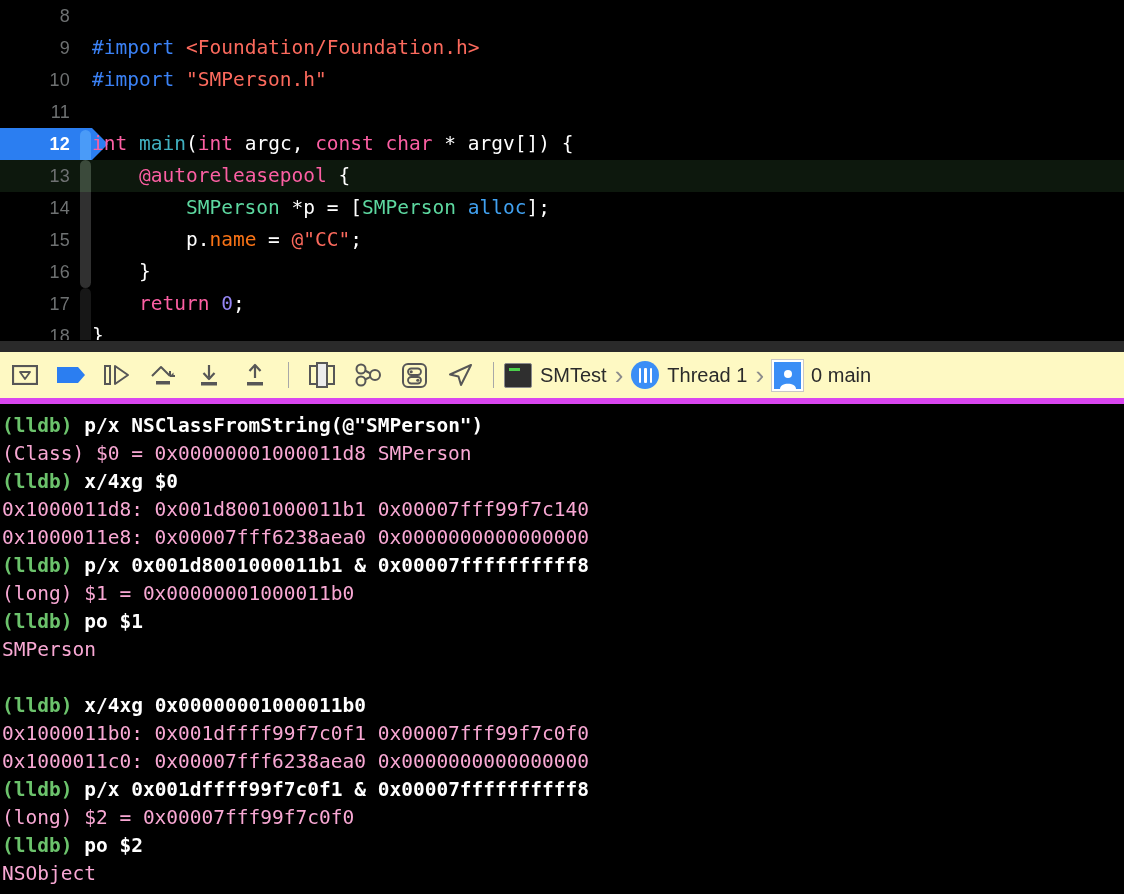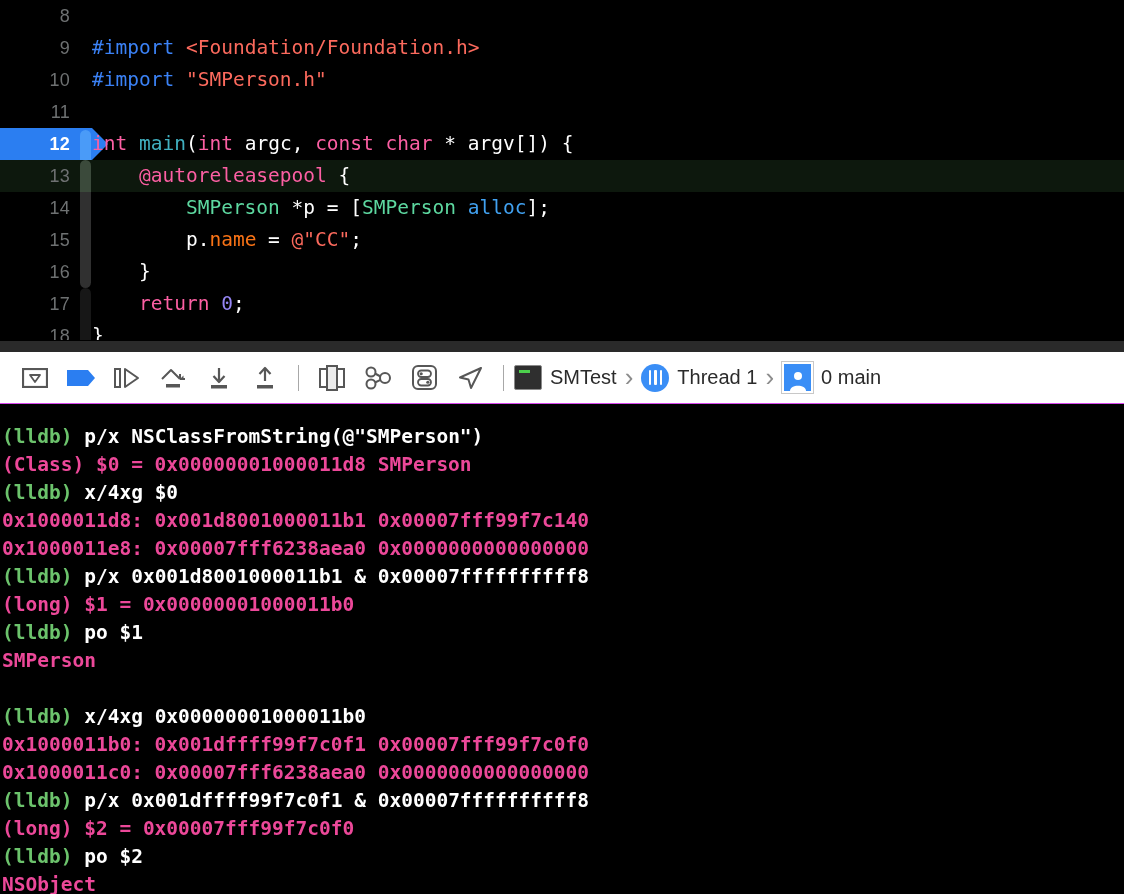--- a/index.html
+++ b/index.html
@@ -124,26 +124,26 @@
     height: 12px;
     background: #2a2a2a;
     border-top: 1px solid #000000;
     box-sizing: border-box;
   }
 
   
   #debug-bar {
     width: 1124px;
     height: 52px;
-    background: #ffffff;
-    border-bottom: 1px solid #d946ef;
+    background: #fef9c3;
+    border-bottom: 6px solid #d946ef;
     box-sizing: border-box;
     display: flex;
     align-items: center;
-    padding: 0 12px;
+    padding: 0 2px;
     font-family: "Liberation Sans", sans-serif;
   }
   .tb-btn {
     width: 46px;
     height: 40px;
     display: flex;
     align-items: center;
     justify-content: center;
     cursor: default;
   }
@@ -209,43 +209,43 @@
     align-items: flex-end;
     justify-content: center;
   }
 
   
   #console {
     width: 1124px;
     height: 490px;
     background: #000000;
     overflow: hidden;
-    padding-top: 19px;
+    padding-top: 8px;
     box-sizing: border-box;
   }
   .con-line {
     height: 28px;
     line-height: 28px;
     white-space: pre;
     font-family: "DejaVu Sans Mono", monospace;
     font-size: 19.5px;
     color: #ffffff;
     padding-left: 2px;
   }
   .con-line .prompt {
     color: #6cc36c;
     font-weight: bold;
   }
   .con-line .cmd {
     color: #ffffff;
     font-weight: bold;
   }
   .con-line.out {
-    color: #ec4899;
-    font-weight: bold;
+    color: #f9a8d4;
+    font-weight: normal;
   }
 </style>
 </head>
 <body>
 
 <div id="editor">
 
   <div class="code-line">
     <div class="gutter">8</div>
     <div class="ribbon"></div>

